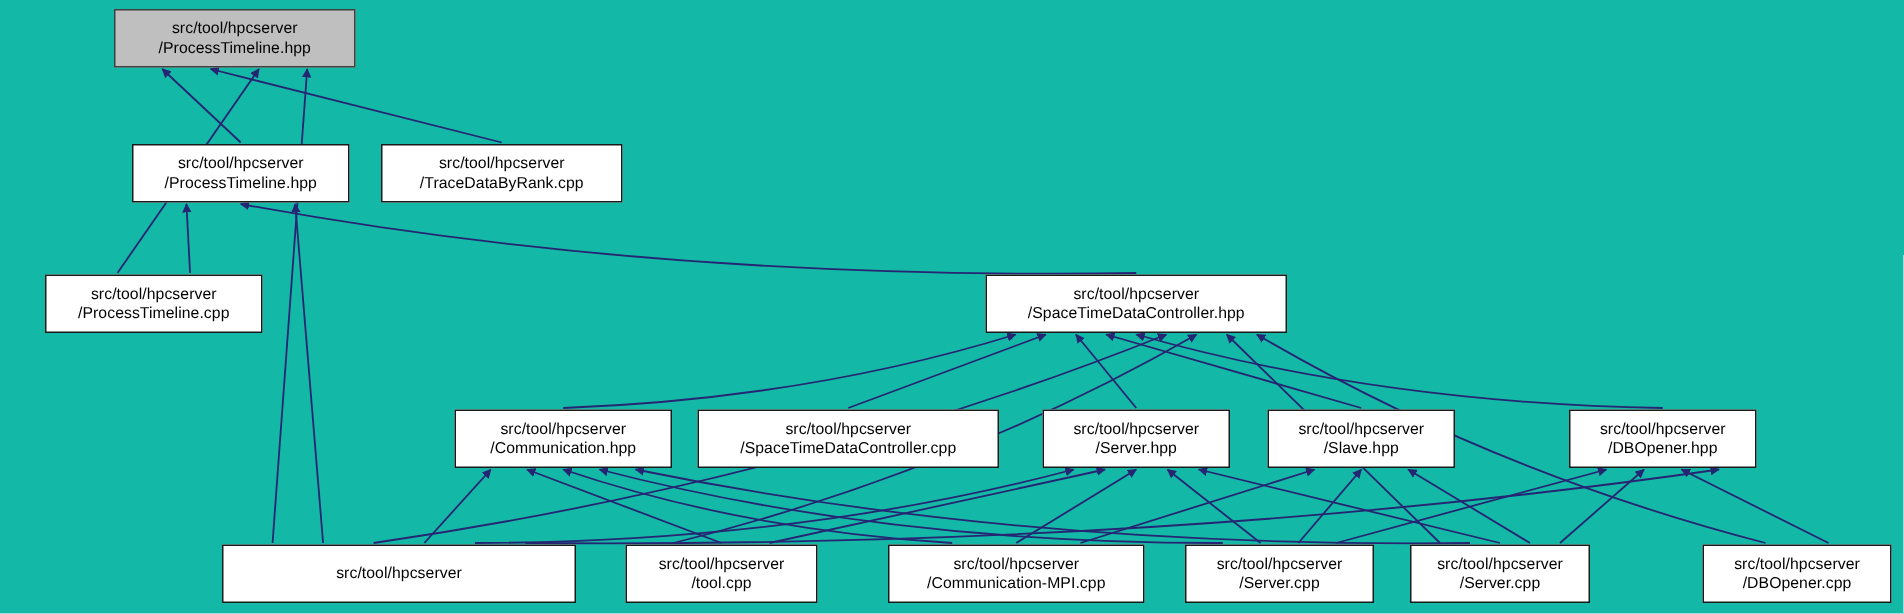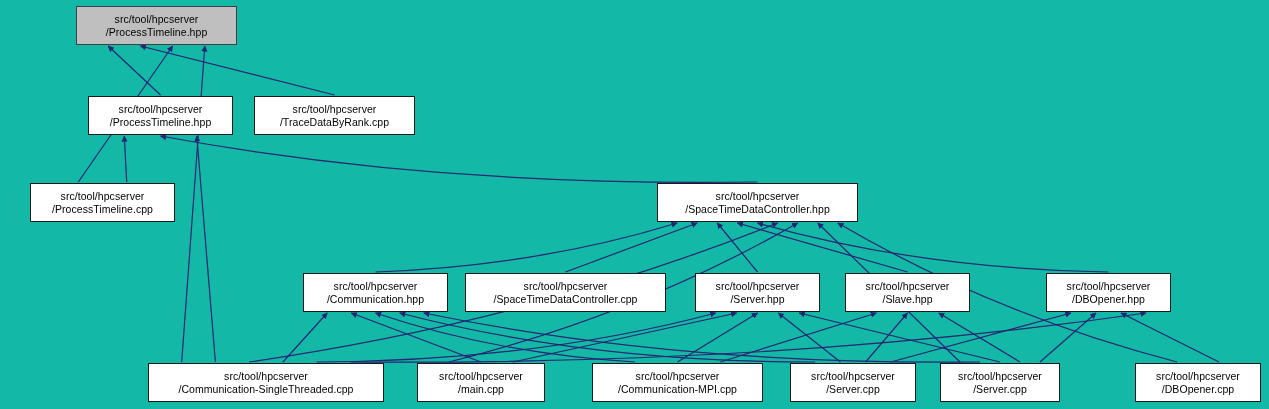--- a/index.html
+++ b/index.html
@@ -97,20 +97,20 @@
       <div class="node root" style="left: 76px; top: 6px; width: 161px; height: 39px;"><span class="l1">src/tool/hpcserver</span><span class="l2">/ProcessTimeline.hpp</span></div>
       <div class="node" style="left: 88px; top: 96px; width: 145px; height: 39px;"><span class="l1">src/tool/hpcserver</span><span class="l2">/ProcessTimeline.hpp</span></div>
       <div class="node" style="left: 254px; top: 96px; width: 161px; height: 39px;"><span class="l1">src/tool/hpcserver</span><span class="l2">/TraceDataByRank.cpp</span></div>
       <div class="node" style="left: 30px; top: 183px; width: 145px; height: 39px;"><span class="l1">src/tool/hpcserver</span><span class="l2">/ProcessTimeline.cpp</span></div>
       <div class="node" style="left: 657px; top: 183px; width: 201px; height: 39px;"><span class="l1">src/tool/hpcserver</span><span class="l2">/SpaceTimeDataController.hpp</span></div>
       <div class="node" style="left: 303px; top: 273px; width: 145px; height: 39px;"><span class="l1">src/tool/hpcserver</span><span class="l2">/Communication.hpp</span></div>
       <div class="node" style="left: 465px; top: 273px; width: 201px; height: 39px;"><span class="l1">src/tool/hpcserver</span><span class="l2">/SpaceTimeDataController.cpp</span></div>
       <div class="node" style="left: 695px; top: 273px; width: 125px; height: 39px;"><span class="l1">src/tool/hpcserver</span><span class="l2">/Server.hpp</span></div>
       <div class="node" style="left: 845px; top: 273px; width: 125px; height: 39px;"><span class="l1">src/tool/hpcserver</span><span class="l2">/Slave.hpp</span></div>
       <div class="node" style="left: 1046px; top: 273px; width: 125px; height: 39px;"><span class="l1">src/tool/hpcserver</span><span class="l2">/DBOpener.hpp</span></div>
-      <div class="node" style="left: 148px; top: 363px; width: 236px; height: 39px;"><span class="l1">src/tool/hpcserver</span><span class="l2">/Communication-SingleThreaded.cpp</span></div>
-      <div class="node" style="left: 417px; top: 363px; width: 128px; height: 39px;"><span class="l1">src/tool/hpcserver</span><span class="l2">/main.cpp</span></div>
+      <div class="node" style="left: 148px; top: 363px; width: 236px; height: 39px;"><span class="l1">src/tool/hpcserver</span></div>
+      <div class="node" style="left: 417px; top: 363px; width: 128px; height: 39px;"><span class="l1">src/tool/hpcserver</span><span class="l2">/tool.cpp</span></div>
       <div class="node" style="left: 592px; top: 363px; width: 171px; height: 39px;"><span class="l1">src/tool/hpcserver</span><span class="l2">/Communication-MPI.cpp</span></div>
       <div class="node" style="left: 790px; top: 363px; width: 126px; height: 39px;"><span class="l1">src/tool/hpcserver</span><span class="l2">/Server.cpp</span></div>
       <div class="node" style="left: 940px; top: 363px; width: 120px; height: 39px;"><span class="l1">src/tool/hpcserver</span><span class="l2">/Server.cpp</span></div>
       <div class="node" style="left: 1135px; top: 363px; width: 126px; height: 39px;"><span class="l1">src/tool/hpcserver</span><span class="l2">/DBOpener.cpp</span></div>
     </div>
 </div>
 
 </body></html>

